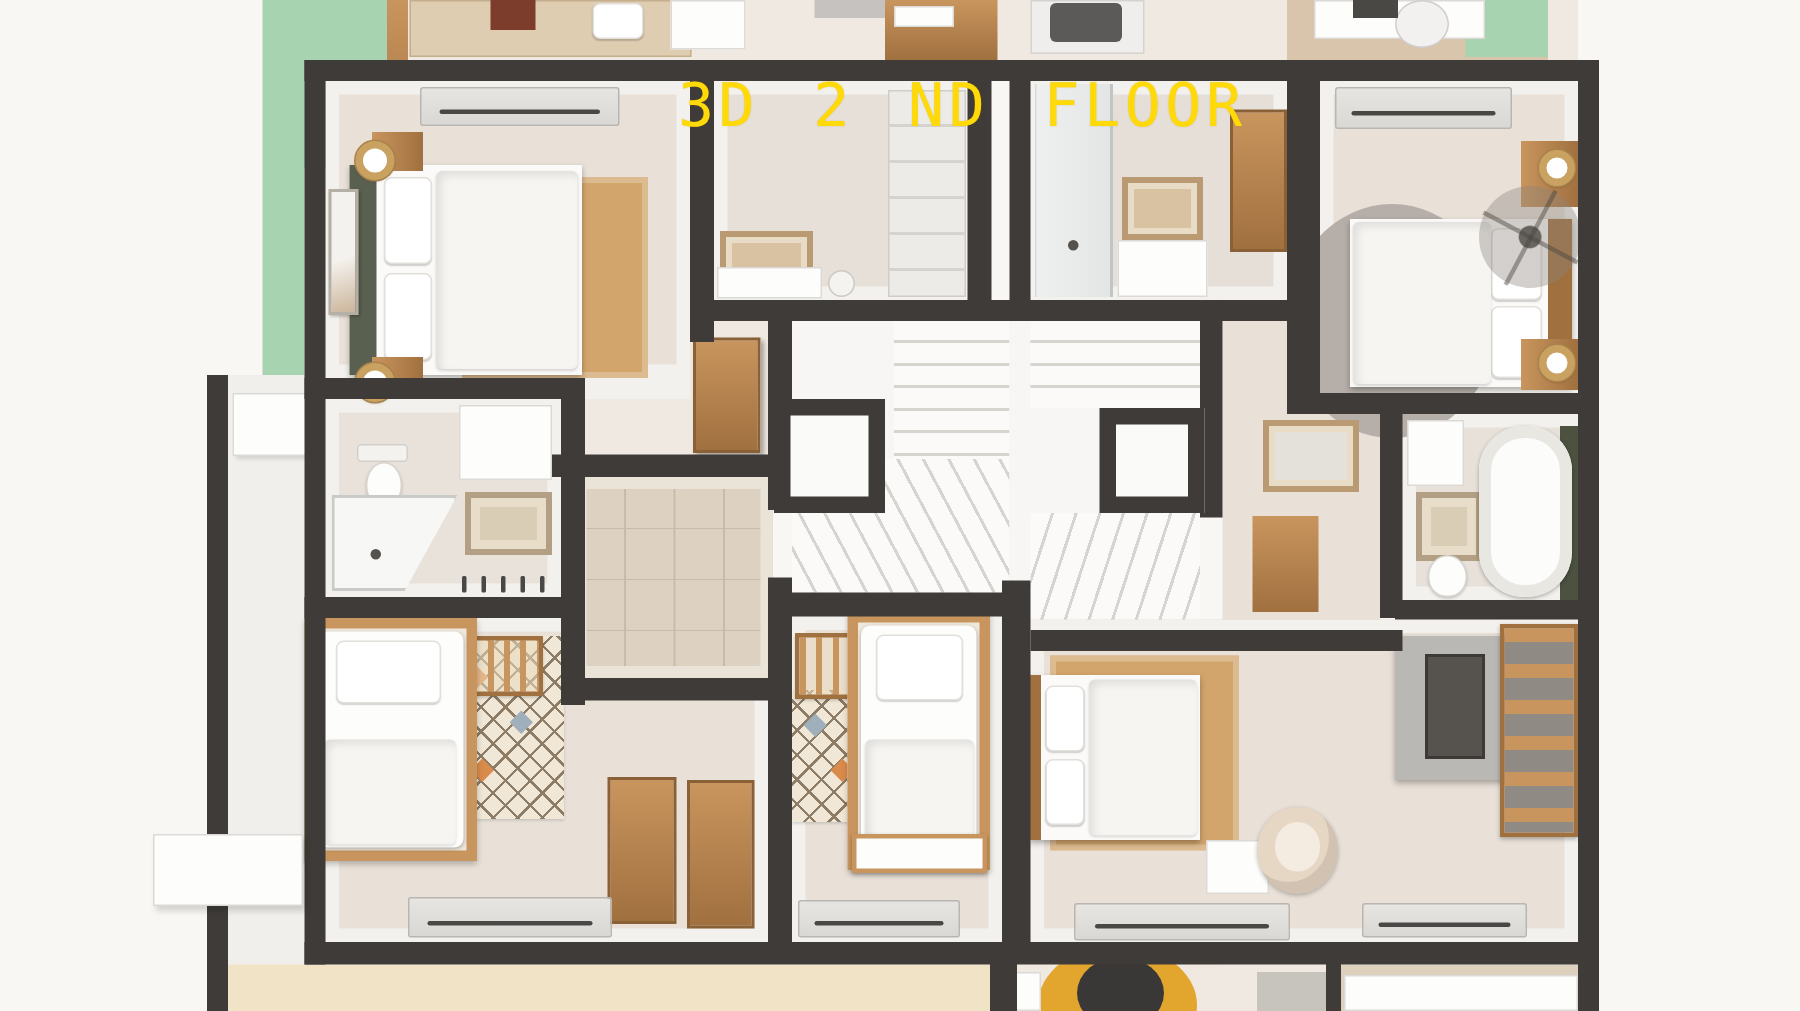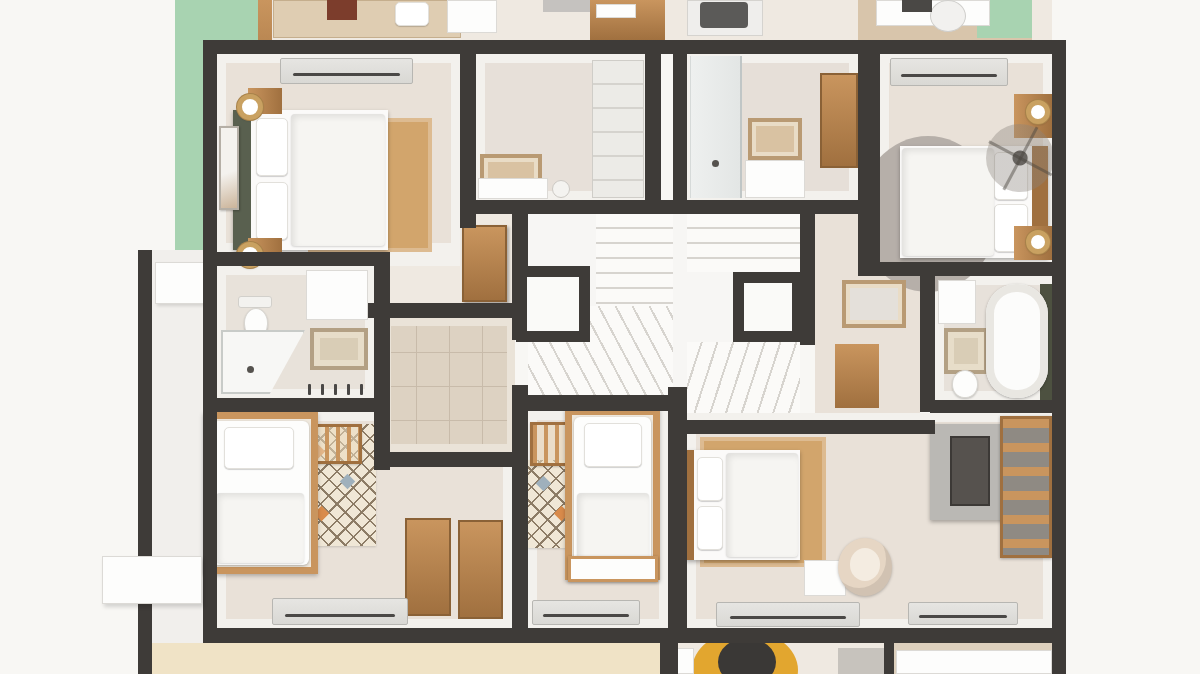--- a/index.html
+++ b/index.html
@@ -258,14 +258,15 @@
   <div class="w" style="left:512px;top:385px;width:16px;height:248px"></div>
   <div class="w" style="left:522px;top:395px;width:151px;height:16px"></div>
   <div class="w" style="left:800px;top:200px;width:15px;height:145px"></div>
   <div class="w" style="left:687px;top:420px;width:248px;height:14px"></div>
   <div class="w" style="left:668px;top:387px;width:19px;height:246px"></div>
   <div class="stairbox" style="left:516px;top:266px;width:74px;height:76px"></div>
   <div class="stairbox" style="left:733px;top:272px;width:70px;height:70px"></div>
 
   <div class="white" style="position:absolute;left:102px;top:556px;width:100px;height:48px;box-shadow:2px 3px 4px rgba(0,0,0,.15)"></div>
 
+  <div class="title">3D 2 ND FLOOR</div>
 
 </div>
 
 </body></html>

